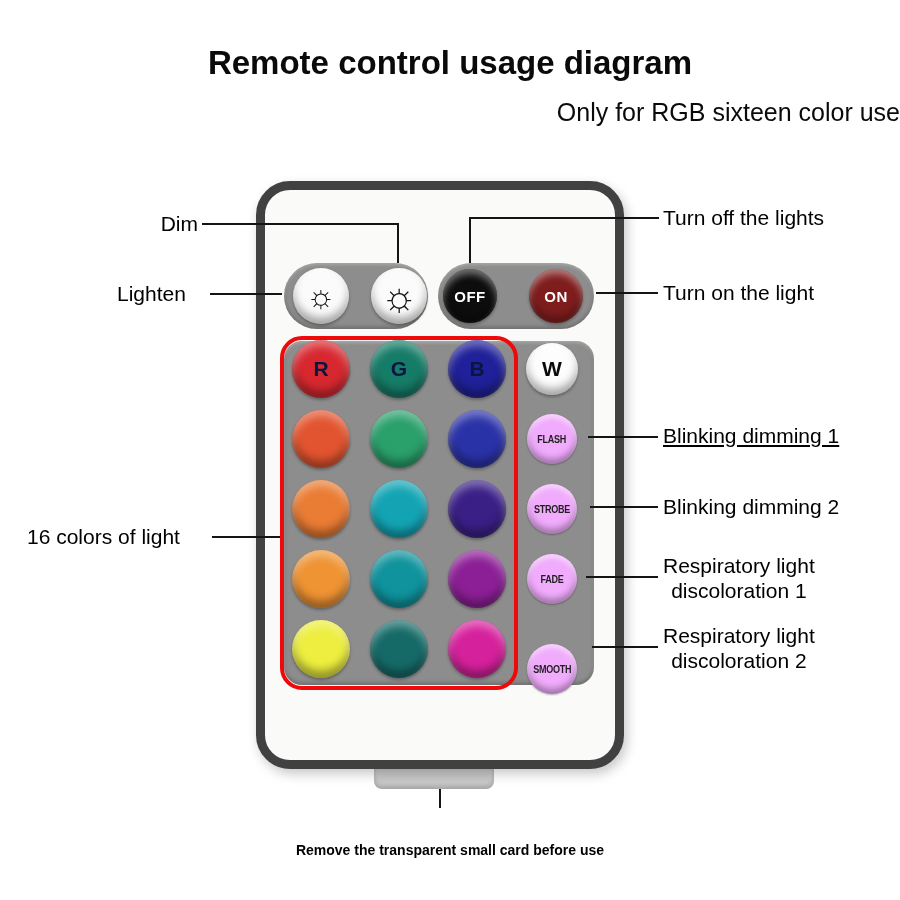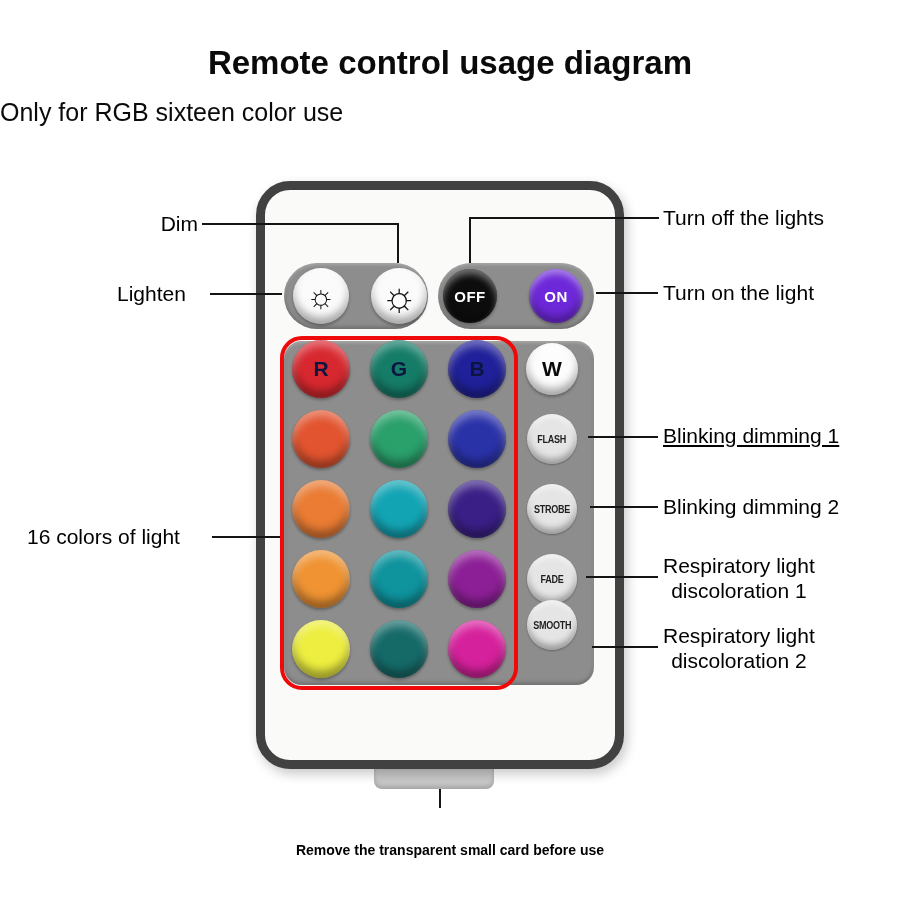--- a/index.html
+++ b/index.html
@@ -2,21 +2,21 @@
 <html><head>
 <meta charset="utf-8">
 <style>
   html,body{margin:0;padding:0;background:#ffffff;}
   .canvas{
     position:relative; width:900px; height:900px; background:#ffffff;
     font-family:"Liberation Sans", sans-serif; color:#000; overflow:hidden;
   }
   .abs{position:absolute;}
   .title{top:44px; left:0; width:900px; text-align:center; font-size:33px; font-weight:bold; color:#0a0a0a;}
-  .subtitle{top:98px; left:0; width:900px; text-align:left; font-size:25px; color:#0a0a0a;}
+  .subtitle{top:98px; left:0; width:900px; text-align:right; font-size:25px; color:#0a0a0a;}
   .callout{font-size:21px; color:#000; white-space:nowrap; line-height:25px;text-align:center;}
   .cl{position:absolute; background:#141414;}
   
   .remote-body{
     left:256px; top:181px; width:350px; height:570px;
     border:9px solid #414141; border-radius:34px;
     background:linear-gradient(160deg,#fdfdfc 0%,#f6f6f3 60%,#ededе9 100%);
     background-color:#fafaf8;
     box-shadow:3px 5px 12px rgba(0,0,0,.22);
   }
@@ -30,21 +30,21 @@
        box-shadow:inset 0 5px 7px rgba(255,255,255,.42), inset 0 -6px 8px rgba(0,0,0,.35), 0 2px 3px rgba(0,0,0,.3);}
   .white-btn{background:#fbfbfb;}
   .sun{color:#141414; line-height:1;}
   .power-label{color:#fff; font-weight:bold; font-size:15px; letter-spacing:.5px;}
   .gbtn{position:absolute; width:58px; height:58px; border-radius:50%;
         display:flex; align-items:center; justify-content:center;
         box-shadow:inset 0 6px 8px rgba(255,255,255,.38), inset 0 -7px 9px rgba(0,0,0,.38), 0 2px 3px rgba(0,0,0,.3);}
   .glabel{font-weight:bold; font-size:21px; color:#0c1540;}
   .c1{left:292px}.c2{left:370px}.c3{left:448px}
   .r1{top:340px}.r2{top:410px}.r3{top:480px}.r4{top:550px}.r5{top:620px}
-  .mode-btn{position:absolute; left:527px; width:50px; height:50px; border-radius:50%; background:#e5e5e5;
+  .mode-btn{position:absolute; left:527px; width:50px; height:50px; border-radius:50%; background:#f0abfc;
         display:flex; align-items:center; justify-content:center;
         box-shadow:inset 0 4px 5px rgba(255,255,255,.5), inset 0 -5px 6px rgba(0,0,0,.32), 0 1px 2px rgba(0,0,0,.3);}
   .mode-label{font-size:11px; font-weight:bold; color:#1f1f1f; transform:scaleX(.82); letter-spacing:-.3px;}
   .w-btn{left:526px; top:343px; width:52px; height:52px; background:#fdfdfd;}
   .w-label{font-weight:bold; font-size:21px; color:#0a0a0a;}
   .tab{
     position:absolute; left:374px; top:769px; width:120px; height:20px;
     background:#c9c9c9; border-radius:0 0 8px 8px; box-shadow:inset 0 -3px 4px rgba(0,0,0,.18);
   }
   .reminder-title{top:810px; left:340px; width:200px; text-align:center; font-size:22px;}
@@ -73,21 +73,21 @@
   <div class="btn white-btn" style="left:293px; top:268px; width:56px; height:56px;">
     <span class="sun" style="font-size:32px;">☼</span>
   </div>
   <div class="btn white-btn" style="left:371px; top:268px; width:56px; height:56px;">
     <span class="sun" style="font-size:40px;">☼</span>
   </div>
 
   <div class="btn" style="left: 443px; top: 269px; width: 54px; height: 54px; background-color: rgb(13, 13, 13);">
     <span class="power-label">OFF</span>
   </div>
-  <div class="btn" style="left: 529px; top: 269px; width: 54px; height: 54px; background-color: #6d28d9;">
+  <div class="btn" style="left: 529px; top: 269px; width: 54px; height: 54px; background-color: #7f1d1d;">
     <span class="power-label">ON</span>
   </div>
 
   <div class="gbtn r1 c1" style="background-color: rgb(215, 40, 47);">
       <span class="glabel">R</span>
     </div>
   <div class="gbtn r1 c2" style="background-color: rgb(21, 124, 103);">
       <span class="glabel">G</span>
     </div>
   <div class="gbtn r1 c3" style="background-color: rgb(32, 32, 154);">
@@ -112,21 +112,21 @@
 
   <div class="mode-btn" style="top:414px;">
     <span class="mode-label">FLASH</span>
   </div>
   <div class="mode-btn" style="top:484px;">
     <span class="mode-label">STROBE</span>
   </div>
   <div class="mode-btn" style="top:554px;">
     <span class="mode-label">FADE</span>
   </div>
-  <div class="mode-btn" style="top:600px;">
+  <div class="mode-btn" style="top:644px;">
     <span class="mode-label">SMOOTH</span>
   </div>
 
   <div class="cl" style="left:202px; top:223px; width:197px; height:2px;"></div>
   <div class="cl" style="left:397px; top:223px; width:2px; height:40px;"></div>
   <div class="cl" style="left:210px; top:293px; width:72px; height:2px;"></div>
   <div class="cl" style="left:469px; top:217px; width:2px; height:46px;"></div>
   <div class="cl" style="left:469px; top:217px; width:190px; height:2px;"></div>
   <div class="cl" style="left:596px; top:292px; width:62px; height:2px;"></div>
   <div class="cl" style="left:588px; top:436px; width:70px; height:2px;"></div>

